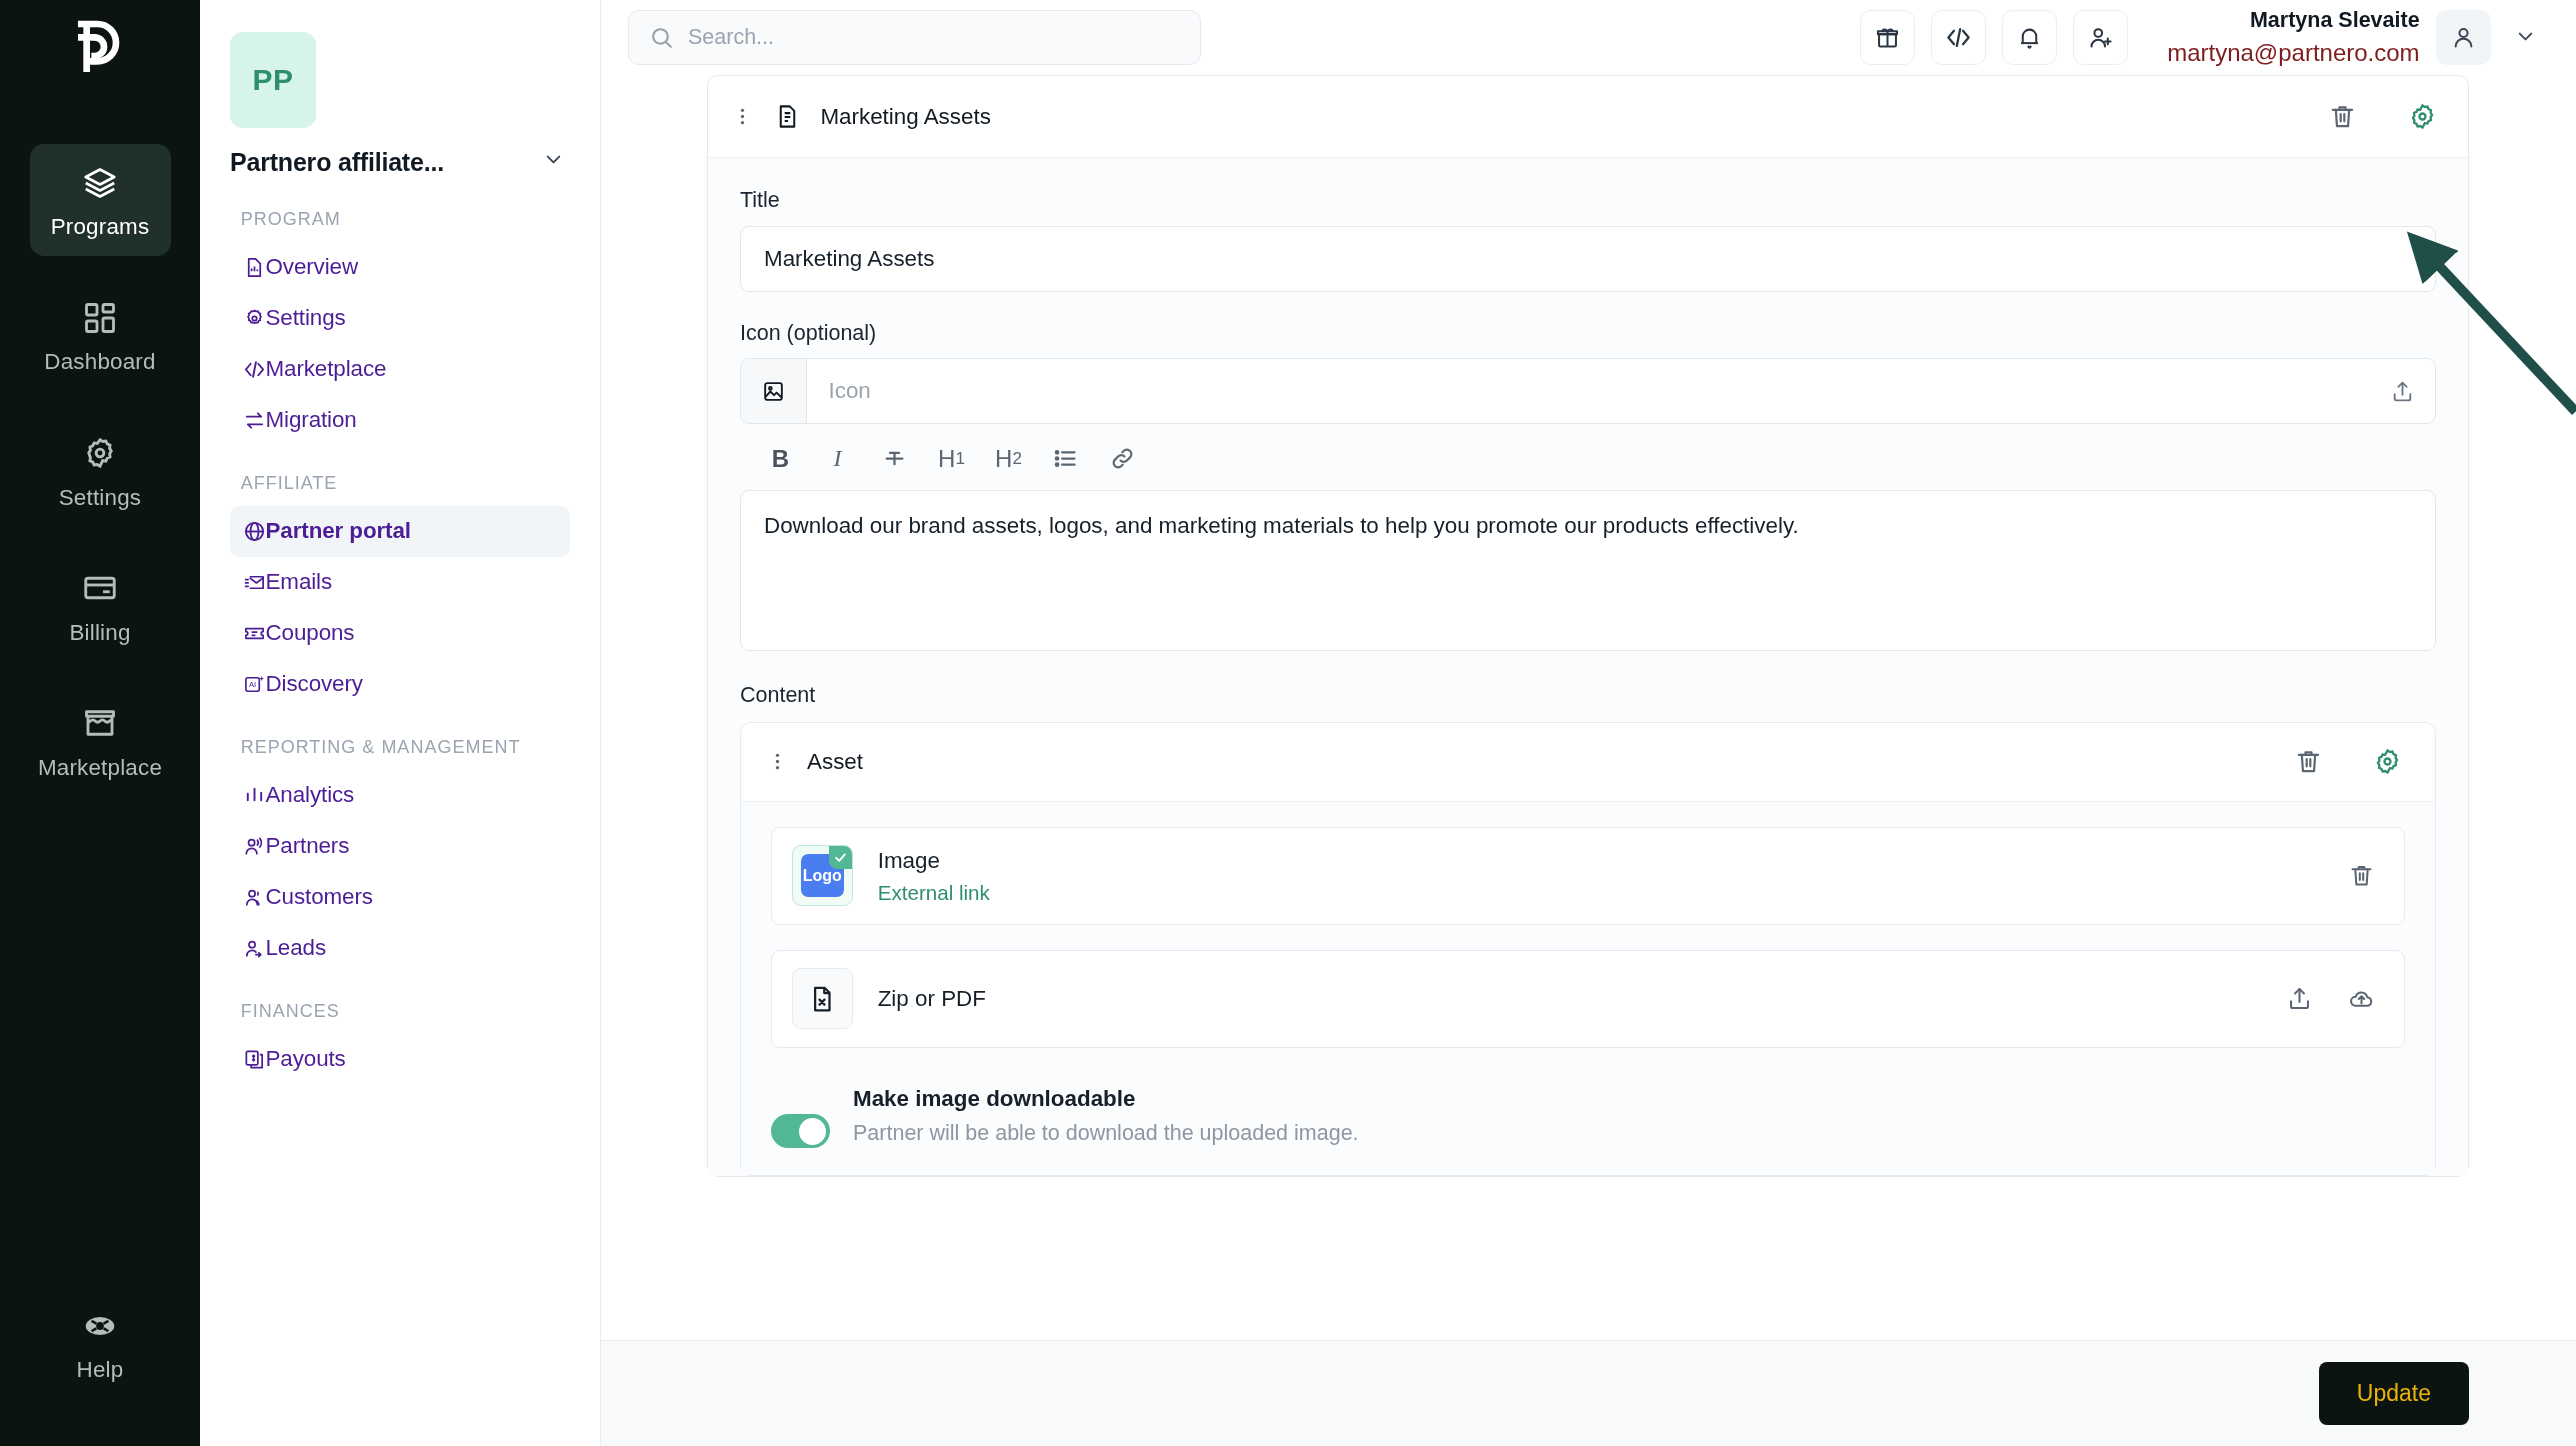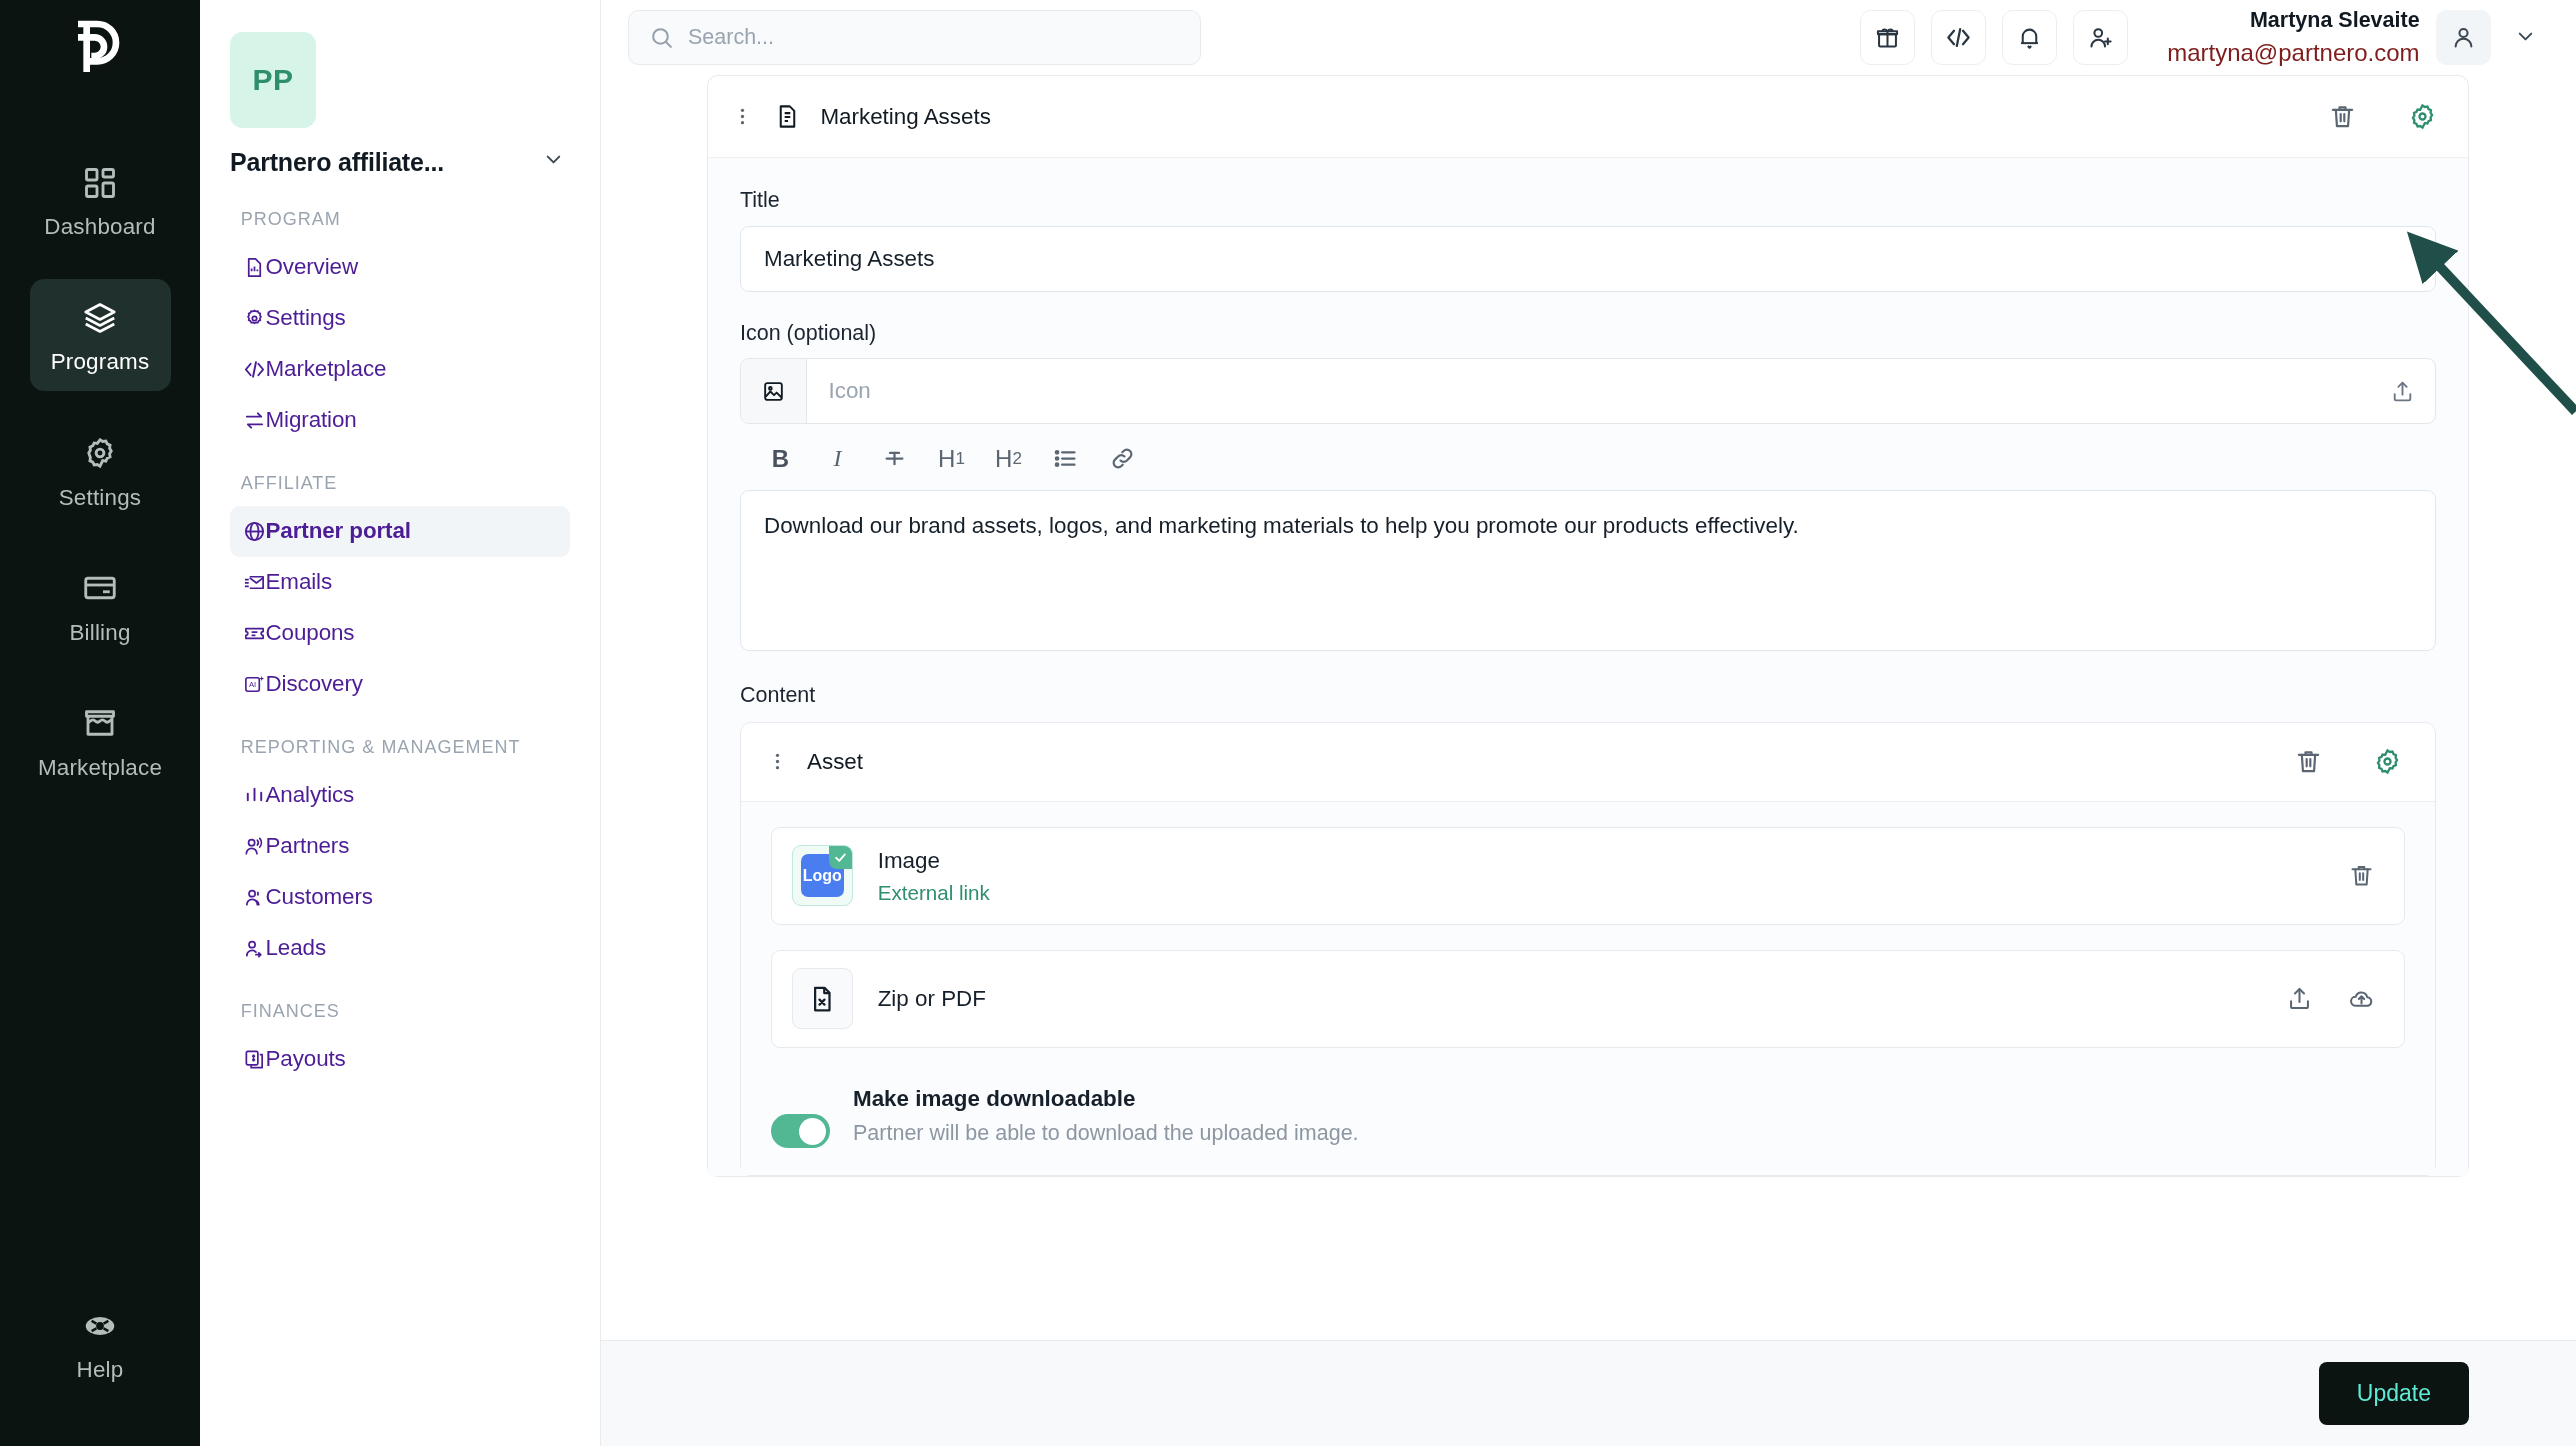--- a/index.html
+++ b/index.html
@@ -218,63 +218,63 @@
   .toggle-title { font-size: 22.4px; font-weight: 700; color: #16202b; line-height: 1.3; }
   .toggle-sub { font-size: 21.5px; color: #8d97a3; margin-top: 7.2px; line-height: 1.3; }
 
   
   .bottombar {
     position: absolute; left: 0; right: 0; bottom: 0; height: 106px;
     background: #f7f9fa; border-top: 0.9px solid #e9ecef;
     display: flex; align-items: center; justify-content: flex-end; padding-right: 107px;
   }
   .update-btn {
-    background: #0c1412; color: #5eead4; border: 0; border-radius: 8px;
+    background: #0c1412; color: #eab308; border: 0; border-radius: 8px;
     font-size: 23px; padding: 18px 38px; cursor: pointer;
     font-family: "Liberation Sans", sans-serif;
   }
 
   
   .anno { position: absolute; left: 0; top: 0; width: 2576px; height: 1446px; pointer-events: none; }
 </style>
 </head>
 <body>
 
 <div class="app">
 
   <div class="rail">
     <div class="rail-logo">
       <svg viewBox="0 0 48 48" fill="none" xmlns="http://www.w3.org/2000/svg">
         <path d="M10 6h12a14 14 0 0 1 0 28h-4" stroke="#fff" stroke-width="5" stroke-linecap="square"></path>
         <path d="M10 16h10a7 7 0 0 1 0 14" stroke="#fff" stroke-width="5" stroke-linecap="square"></path>
         <path d="M14 6v36" stroke="#fff" stroke-width="5"></path>
       </svg>
+    </div>
+
+    <div class="rail-item active">
+      <span class="rail-ico">
+        <svg viewBox="0 0 24 24" fill="none" stroke="#ffffff" stroke-width="1.8" stroke-linejoin="round">
+          <path d="M12 3 2.5 8 12 13l9.5-5L12 3z"></path>
+            <path d="M2.5 12 12 17l9.5-5"></path>
+            <path d="M2.5 16 12 21l9.5-5"></path>
+        </svg>
+      </span>
+      <span class="rail-label">Programs</span>
     </div>
 
     <div class="rail-item">
       <span class="rail-ico">
         <svg viewBox="0 0 24 24" fill="none" stroke="#b4bdbb" stroke-width="1.9">
           <rect x="3" y="3" width="7" height="7" rx="1"></rect>
             <rect x="14" y="3" width="7" height="5" rx="1"></rect>
           <rect x="3" y="14" width="7" height="7" rx="1"></rect>
             <rect x="14" y="12" width="7" height="9" rx="1"></rect>
         </svg>
       </span>
       <span class="rail-label">Dashboard</span>
-    </div>
-
-    <div class="rail-item active">
-      <span class="rail-ico">
-        <svg viewBox="0 0 24 24" fill="none" stroke="#ffffff" stroke-width="1.8" stroke-linejoin="round">
-          <path d="M12 3 2.5 8 12 13l9.5-5L12 3z"></path>
-            <path d="M2.5 12 12 17l9.5-5"></path>
-            <path d="M2.5 16 12 21l9.5-5"></path>
-        </svg>
-      </span>
-      <span class="rail-label">Programs</span>
     </div>
 
     <div class="rail-item">
       <span class="rail-ico">
         <svg viewBox="0 0 24 24" fill="none" stroke="#b4bdbb" stroke-width="1.9">
           <path d="M12 3.2l1.8 1.1 2.1-.3.9 1.9 1.9.9-.3 2.1 1.1 1.8-1.1 1.8.3 2.1-1.9.9-.9 1.9-2.1-.3L12 20.8l-1.8-1.1-2.1.3-.9-1.9-1.9-.9.3-2.1L4.5 12l1.1-1.8-.3-2.1 1.9-.9.9-1.9 2.1.3L12 3.2z"></path>
           <circle cx="12" cy="12" r="2.6"></circle>
         </svg>
       </span>
       <span class="rail-label">Settings</span>

